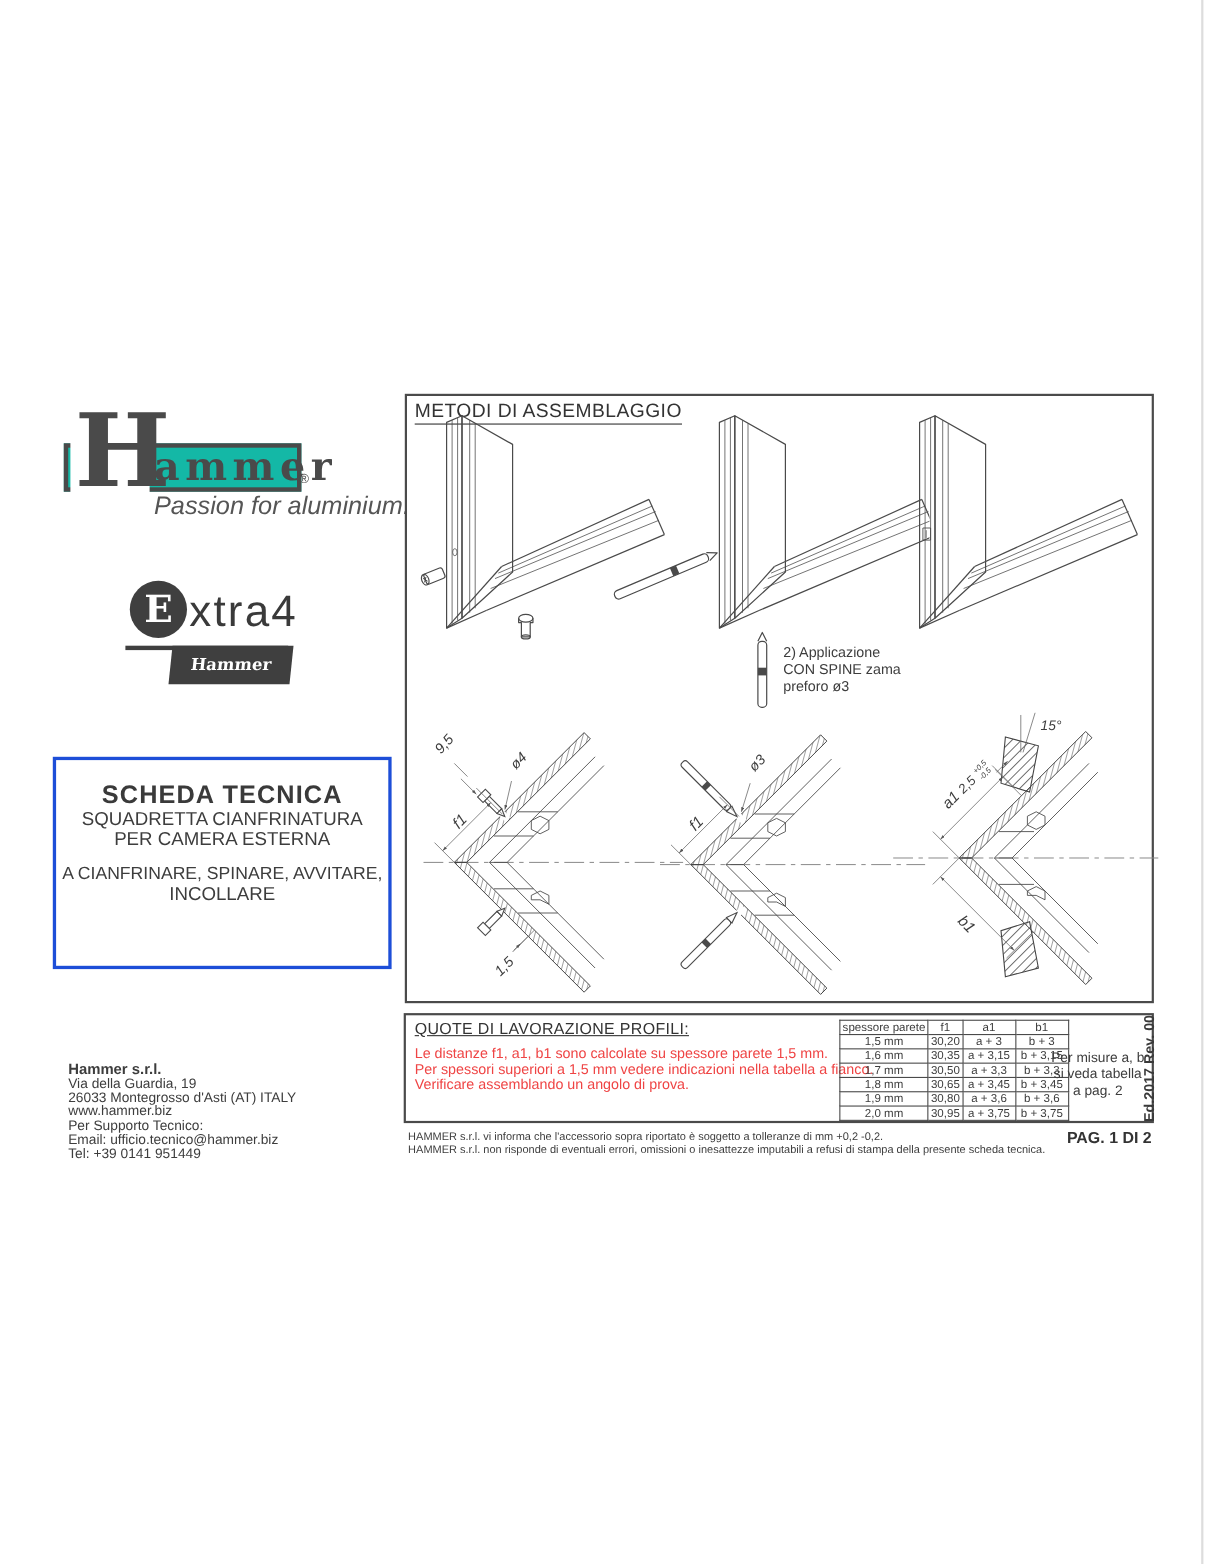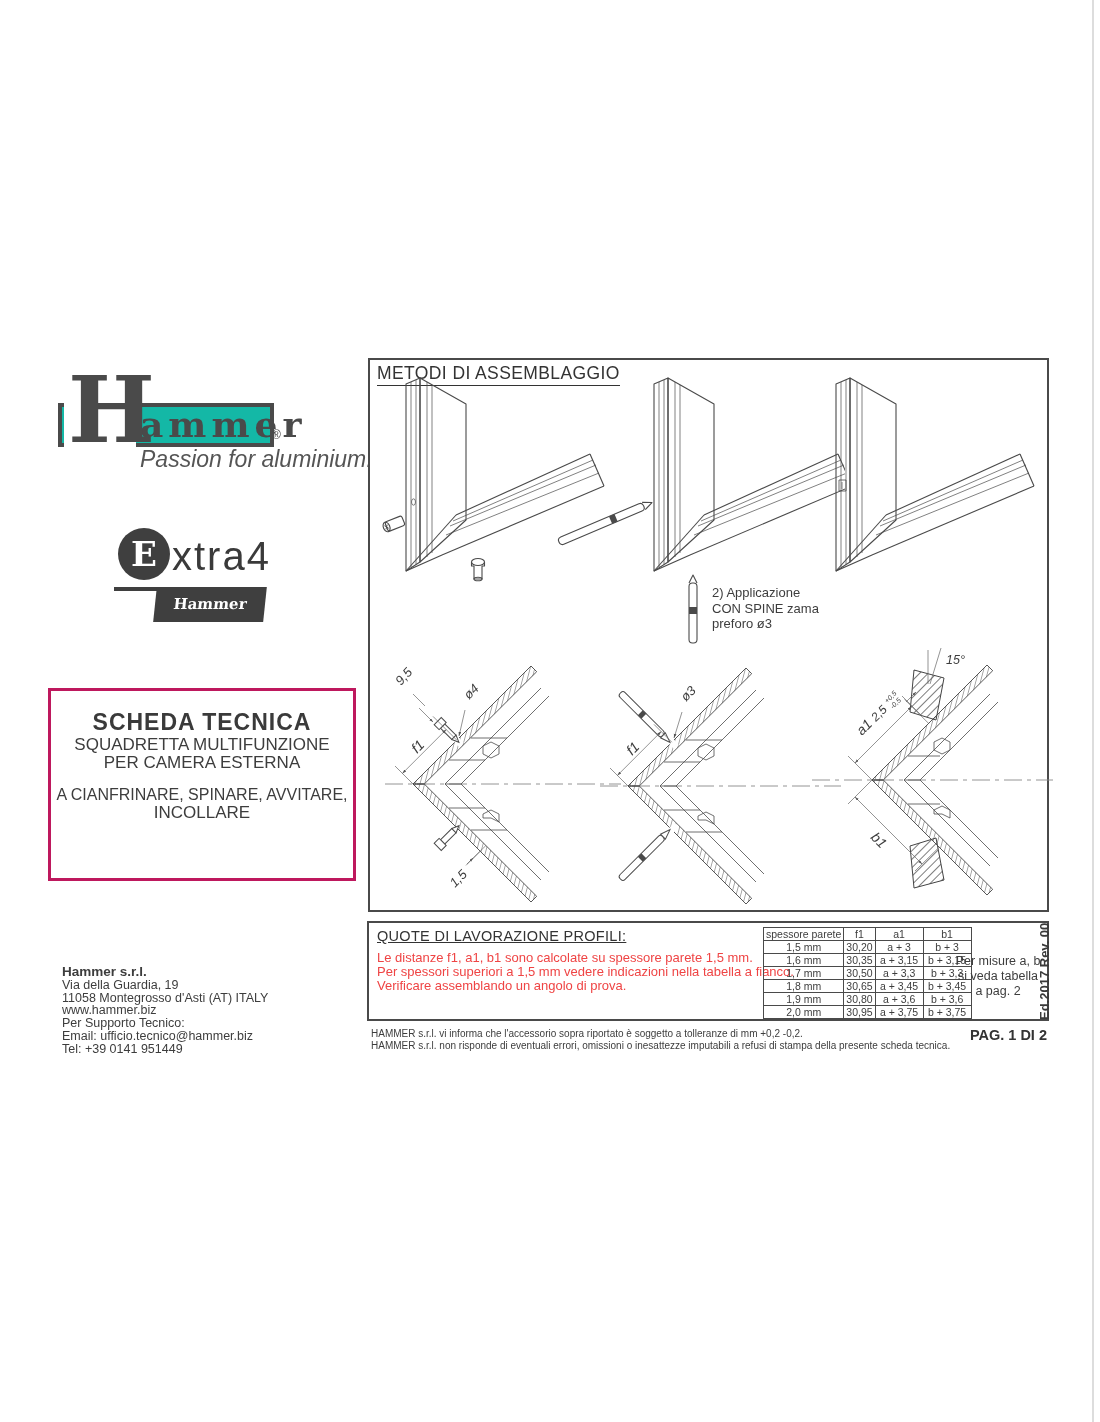--- a/index.html
+++ b/index.html
@@ -16,21 +16,21 @@
   .hammer-reg{position:absolute;left:272px;top:428px;font-size:12px;color:#4a4a4a;}
   .tagline{position:absolute;left:140px;top:446px;font-size:23px;font-style:italic;color:#555;}
   .x4-circle{position:absolute;left:118px;top:528px;width:52px;height:52px;border-radius:50%;
              background:#3f3f3f;color:#fff;text-align:center;line-height:52px;
              font-family:"DejaVu Serif","Liberation Serif",serif;font-weight:bold;font-size:34px;}
   .x4-rest{position:absolute;left:172px;top:534px;font-size:40px;color:#3a3a3a;letter-spacing:2px;}
   .x4-bar{position:absolute;left:114px;top:587px;width:148px;height:4px;background:#3f3f3f;}
   .x4-badge{position:absolute;left:155px;top:587px;width:110px;height:35px;background:#3f3f3f;
             color:#fff;text-align:center;line-height:35px;font-size:15px;font-weight:bold;
             font-family:"DejaVu Serif","Liberation Serif",serif;transform:skewX(-6deg);}
-  .tech-box{position:absolute;left:48px;top:688px;width:302px;height:187px;border:3px solid #be185d;
+  .tech-box{position:absolute;left:48px;top:688px;width:302px;height:187px;border:3px solid #1d4ed8;
             text-align:center;}
   .tech-title{margin-top:18px;font-size:23px;font-weight:bold;color:#3a3a3a;letter-spacing:1px;}
   .tech-product{margin-top:10px;font-size:34px;font-weight:bold;color:#3a3a3a;letter-spacing:1px;}
   .tech-sub{font-size:17px;line-height:18px;color:#3d3d3d;}
   .tech-feat{margin-top:14px;font-size:16px;line-height:18px;color:#3d3d3d;}
   .address{position:absolute;left:62px;top:966px;font-size:12.5px;line-height:12.8px;color:#3d3d3d;}
   .address .co{font-weight:bold;font-size:13.5px;}
   
   .main-panel{position:absolute;left:368px;top:358px;width:677px;height:550px;border:2px solid #4a4a4a;}
   .panel-title{position:absolute;left:7px;top:3px;font-size:17.5px;letter-spacing:.4px;color:#333;
@@ -76,30 +76,30 @@
 
   <div>
     <div class="x4-circle">E</div>
     <div class="x4-rest">xtra4</div>
     <div class="x4-bar"></div>
     <div class="x4-badge">Hammer</div>
   </div>
 
   <div class="tech-box">
     <div class="tech-title">SCHEDA TECNICA</div>
-    <div class="tech-sub">SQUADRETTA MULTIFUNZIONE</div>
+    <div class="tech-sub">SQUADRETTA CIANFRINATURA</div>
     <div class="tech-sub">PER CAMERA ESTERNA</div>
     <div class="tech-feat">A CIANFRINARE, SPINARE, AVVITARE,</div>
     <div class="tech-sub">INCOLLARE</div>
   </div>
 
   <div class="address">
     <div class="co">Hammer s.r.l.</div>
     <div>Via della Guardia, 19</div>
-    <div>11058 Montegrosso d'Asti (AT) ITALY</div>
+    <div>26033 Montegrosso d'Asti (AT) ITALY</div>
     <div>www.hammer.biz</div>
     <div>Per Supporto Tecnico:</div>
     <div>Email: ufficio.tecnico@hammer.biz</div>
     <div>Tel: +39 0141 951449</div>
   </div>
 
   <div class="main-panel">
     <div class="panel-title">METODI DI ASSEMBLAGGIO</div>
   </div>
 

